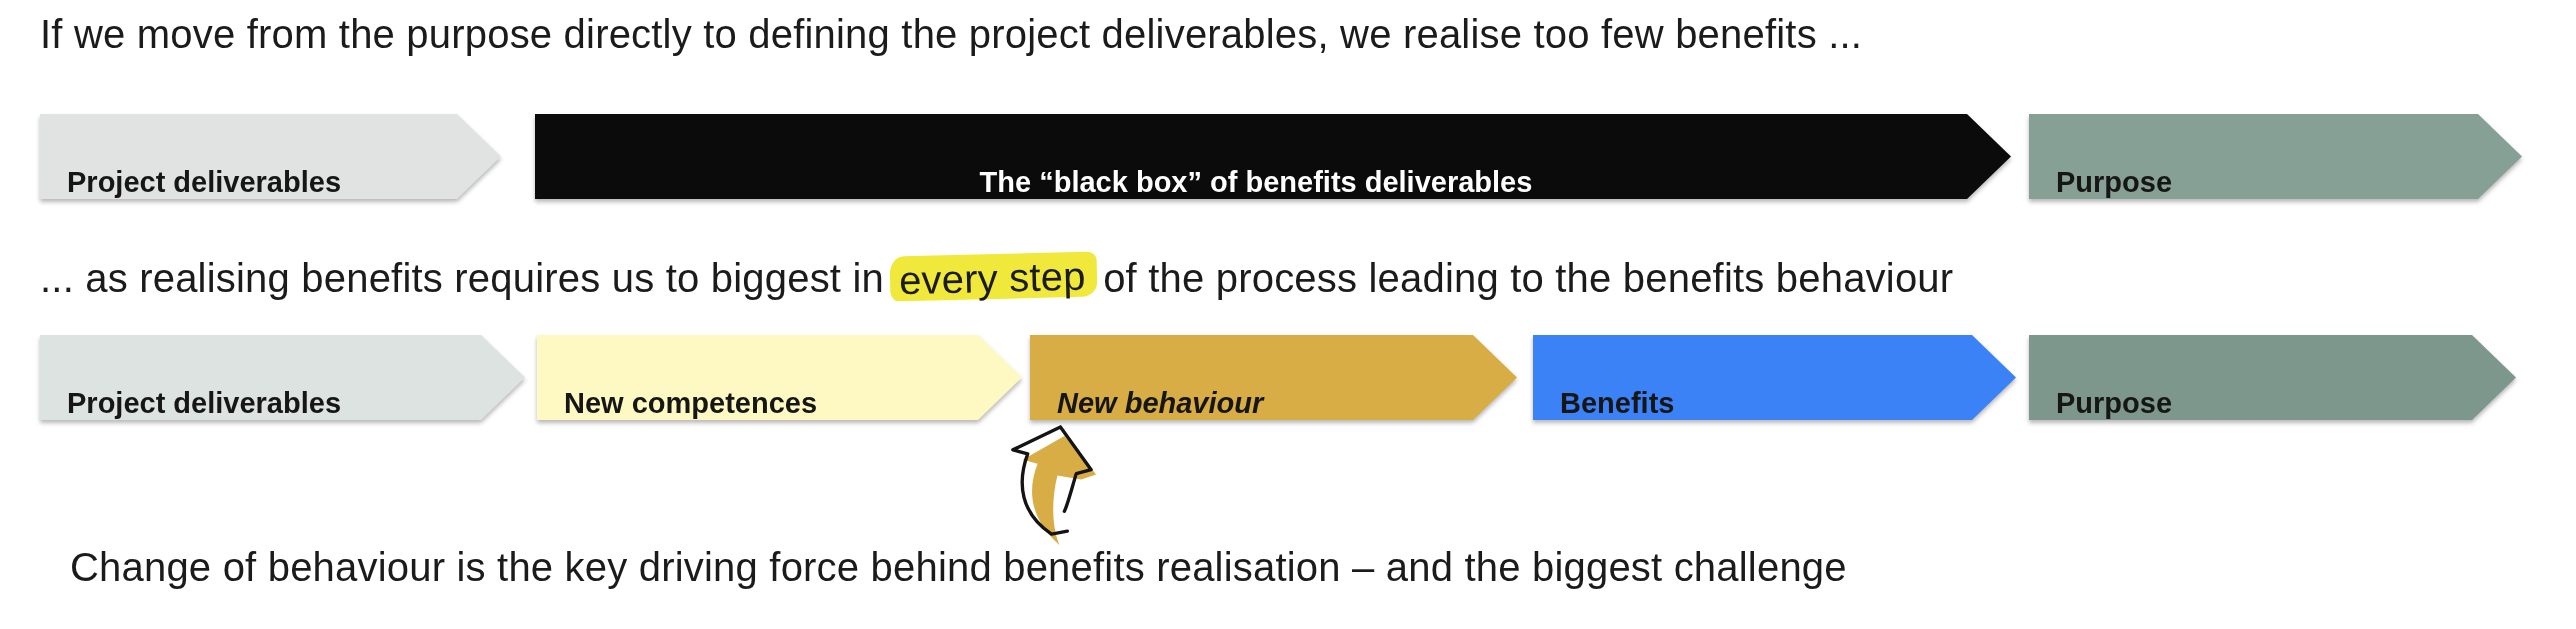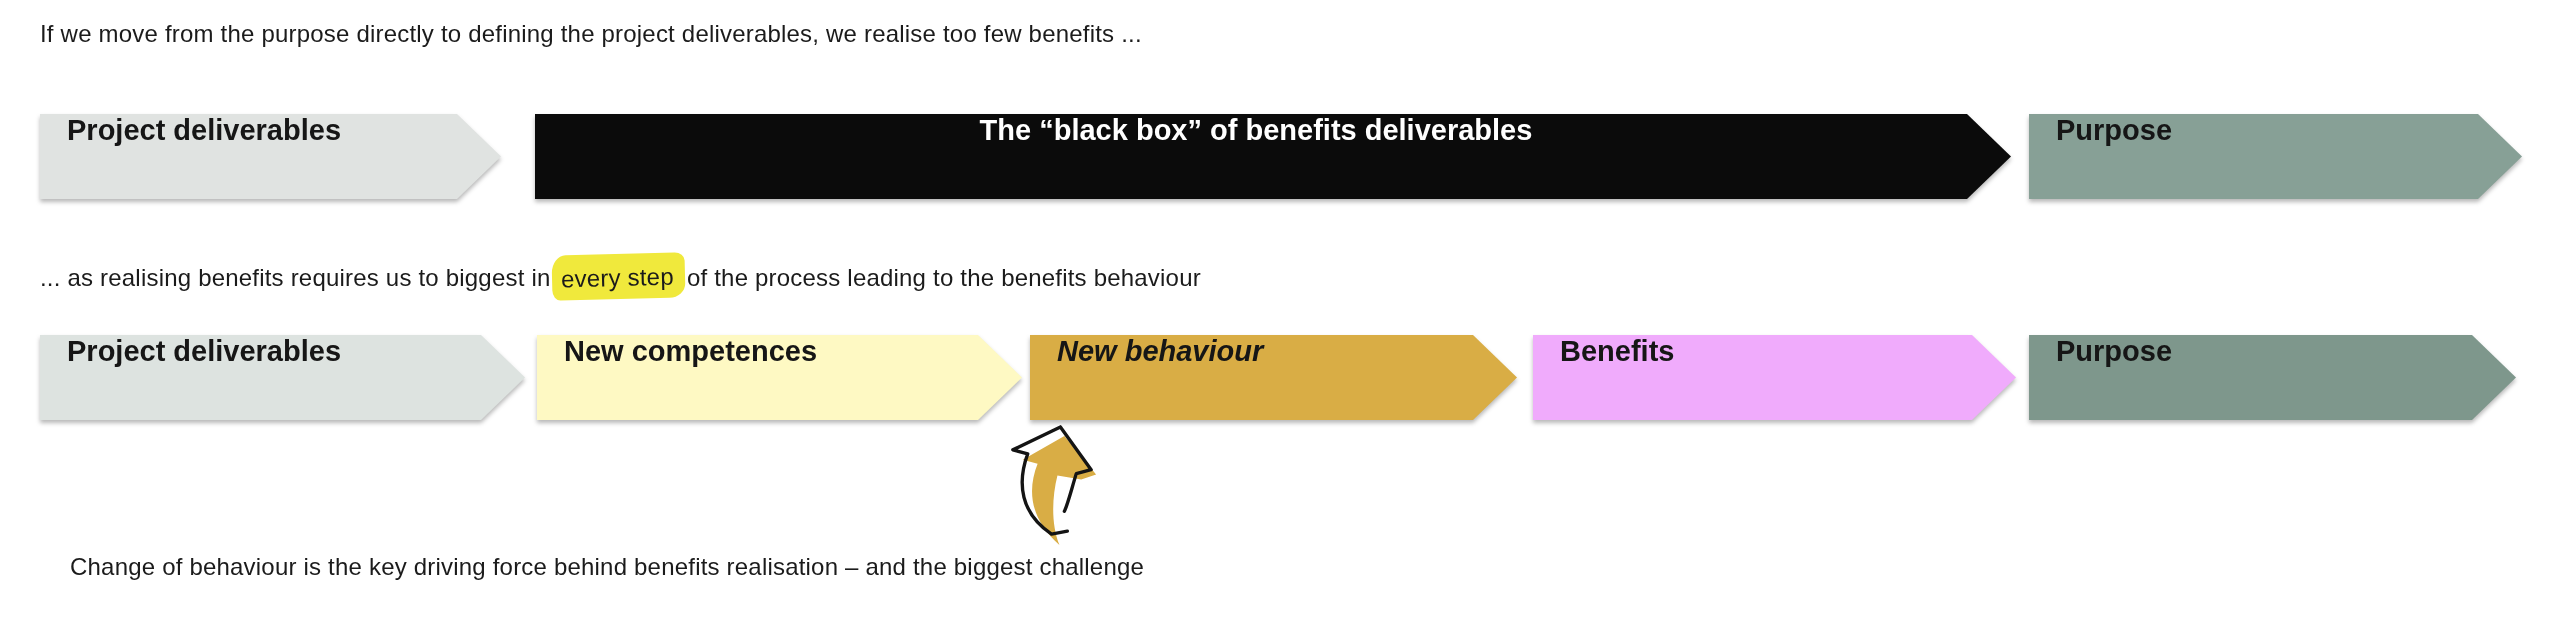--- a/index.html
+++ b/index.html
@@ -4,42 +4,42 @@
 <style>
   html,body{margin:0;padding:0;}
   body{
     width:2576px;height:629px;position:relative;overflow:hidden;
     background:#ffffff;
     font-family:"Liberation Sans", sans-serif;
     color:#1b1b1b;
   }
   .caption{
     position:absolute;left:40px;
-    font-size:24px;line-height:40px;letter-spacing:0.2px;
+    font-size:40px;line-height:40px;letter-spacing:0.2px;
     white-space:nowrap;color:#1b1b1b;margin:0;
   }
   #cap-top{top:14px;}
   #cap-mid{top:254px;}
   #cap-bot{top:547px;margin-left:30px;}
   .hl{
     display:inline-block;
     transform:rotate(-1.4deg);
     padding:4px 11px 1px 9px;
     margin:0 -5px;
     border-radius:14px 10px 16px 8px / 18px 8px 14px 10px;
   }
   
   .arrow-wrap{
     position:absolute;height:85px;
     filter:drop-shadow(0 3px 2px rgba(0,0,0,.28));
   }
   .arrow{
     height:100%;box-sizing:border-box;
     clip-path:polygon(0 0, calc(100% - 44px) 0, 100% 50%, calc(100% - 44px) 100%, 0 100%);
-    display:flex;align-items:flex-start;
+    display:flex;align-items:flex-end;
     padding-left:27px;
     font-weight:bold;font-size:29px;color:#161616;
   }
   .arrow.center{justify-content:center;padding-left:0;padding-right:34px;color:#ffffff;}
   .r1{top:114px;}
   .r2{top:335px;}
   #r1a1{left:40px;width:461px;}
   #r1a2{left:535px;width:1476px;}
   #r1a3{left:2029px;width:493px;}
   #r2a1{left:40px;width:485px;}
@@ -84,21 +84,21 @@
     <div class="arrow" style="background: #fef9c3; color: rgb(22, 22, 22);">
       <span>New competences</span>
     </div>
   </div>
   <div class="arrow-wrap r2" id="r2a3">
     <div class="arrow" style="background: rgb(217, 173, 69); color: rgb(22, 22, 22);">
       <span>New behaviour</span>
     </div>
   </div>
   <div class="arrow-wrap r2" id="r2a4">
-    <div class="arrow" style="background: #f0abfc; color: rgb(22, 22, 22);">
+    <div class="arrow" style="background: #3b82f6; color: rgb(22, 22, 22);">
       <span>Benefits</span>
     </div>
   </div>
   <div class="arrow-wrap r2" id="r2a5">
     <div class="arrow" style="background: rgb(126, 151, 140); color: rgb(22, 22, 22);">
       <span>Purpose</span>
     </div>
   </div>
 </div>
 

